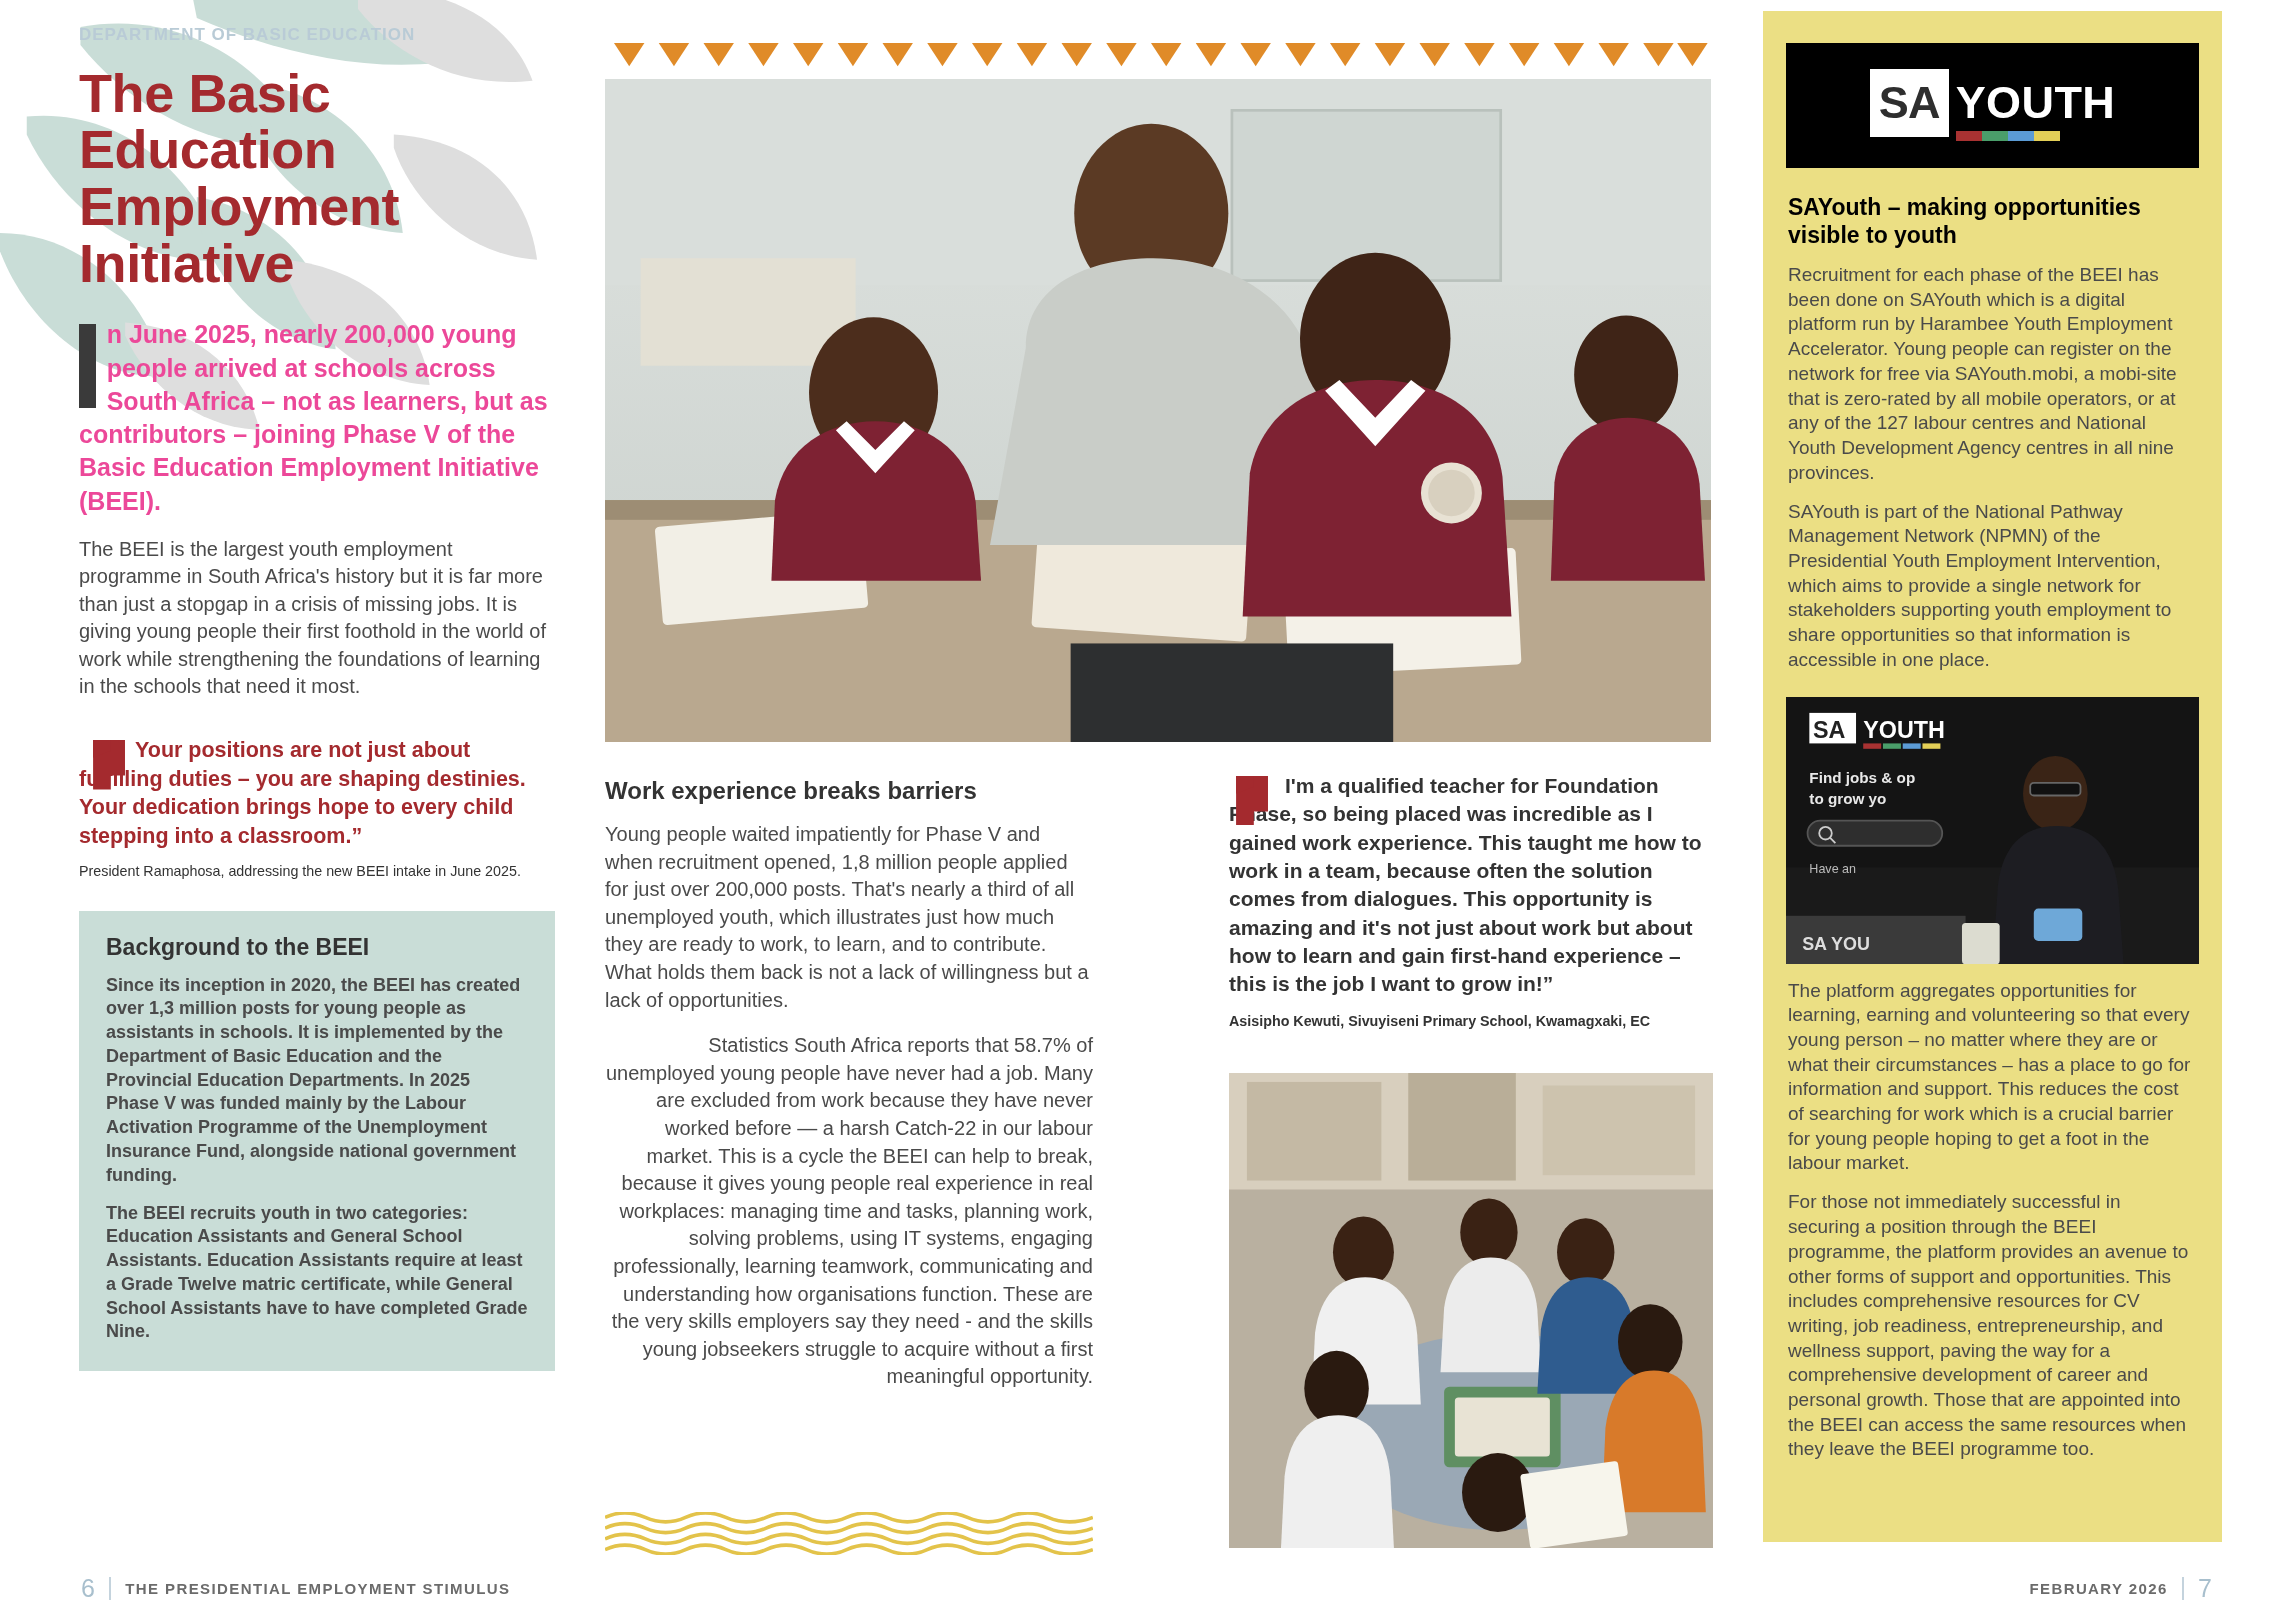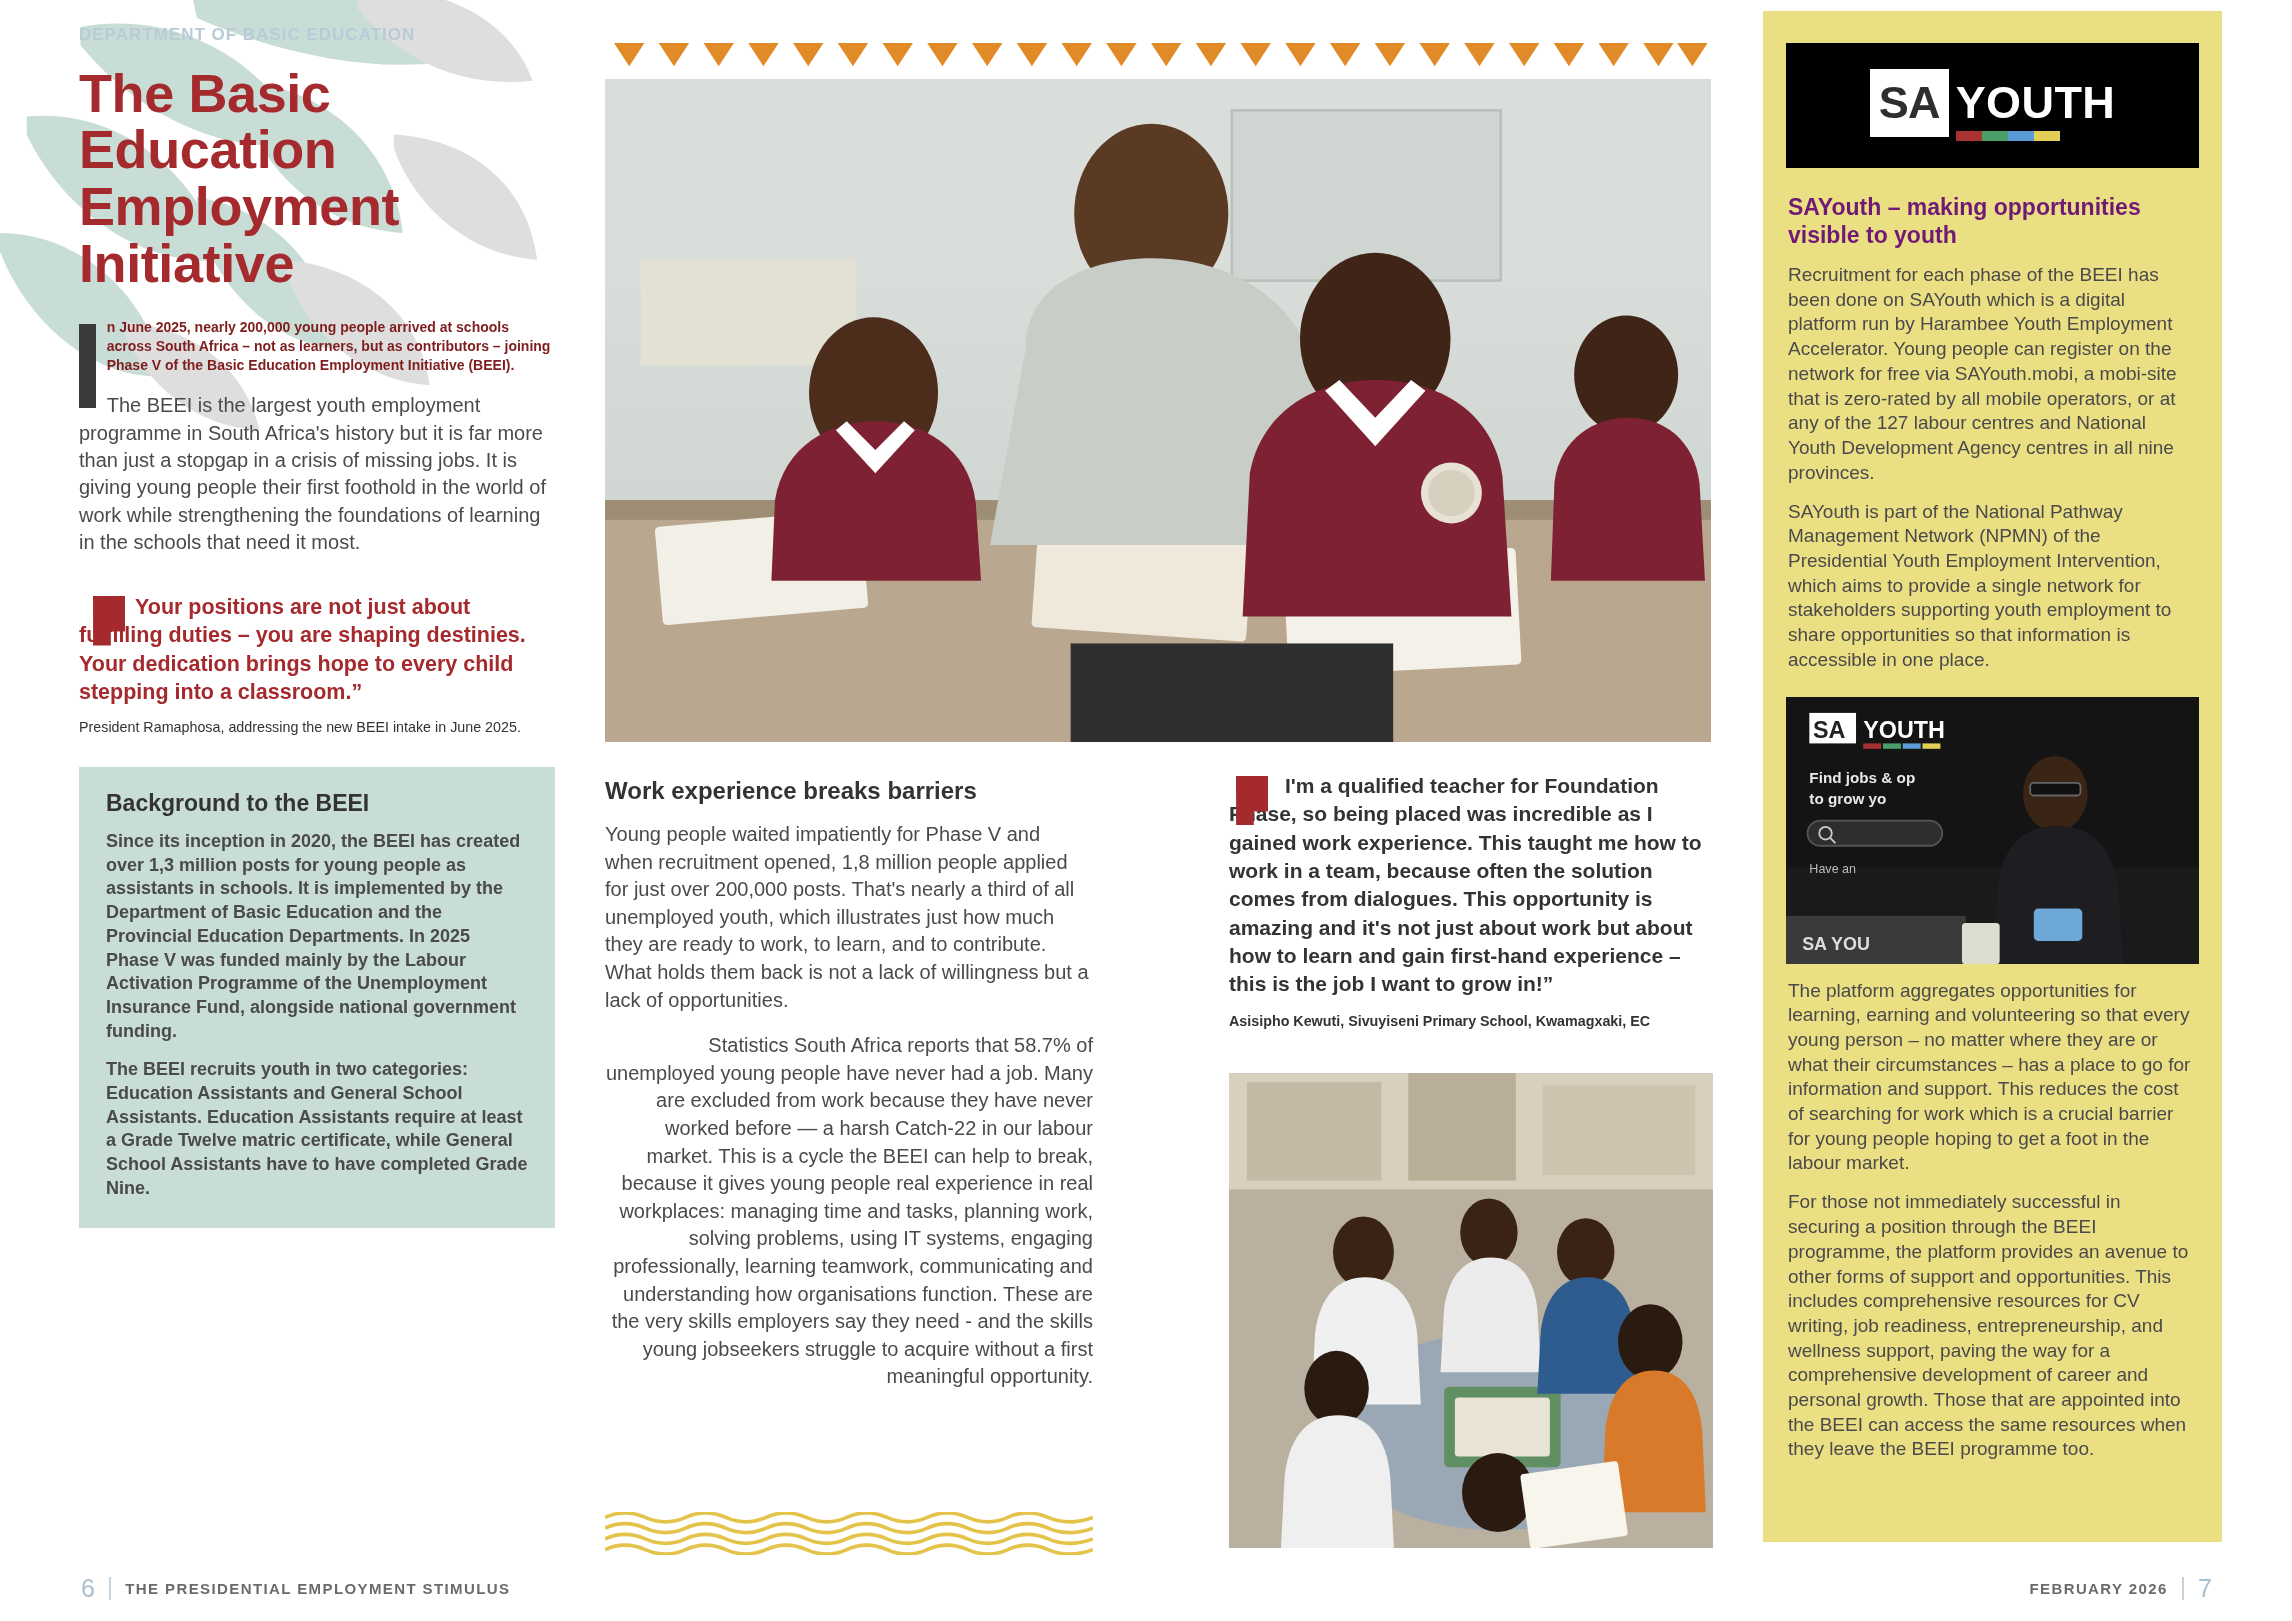--- a/index.html
+++ b/index.html
@@ -28,21 +28,21 @@
   }
   .subtitle {
     margin-top: 19.7px;
     font-size: 40px; line-height: 1.18; font-weight: 400;
     color: #1c3f6e;
   }
 
   .lead {
     position: relative;
     margin-top: 27px;
-    font-size: 14px; line-height: 1.33; font-weight: 700; color: #7f1d1d;
+    font-size: 25px; line-height: 1.33; font-weight: 700; color: #ec4899;
   }
   .dropcap {
     float: left; width: 17px; height: 84px; background: #3a3a3a;
     margin: 5.4px 10.7px 0 0;
   }
   .body-p {
     margin-top: 18px;
     font-size: 20px; line-height: 1.37; color: #4a4a4a; font-weight: 400;
   }
 
@@ -129,21 +129,21 @@
   }
   .logo-right { margin-left: 7.2px; display: flex; flex-direction: column; }
   .logo-youth {
     color: #fff; font-weight: 700; font-size: 45px; line-height: 1;
     letter-spacing: 0.4px; padding-top: 10.7px;
   }
   .logo-bars { display: flex; height: 9.9px; margin-top: 6.3px; }
   .logo-bars i { display: block; width: 26px; height: 9.9px; }
 
   .sb-pad { padding: 0 25px; }
-  .sb-h { margin-top: 25px; font-size: 23px; line-height: 1.22; font-weight: 700; color: #701a75; }
+  .sb-h { margin-top: 25px; font-size: 23px; line-height: 1.22; font-weight: 700; color: #000000; }
   .sb-p { margin-top: 14.3px; font-size: 19px; line-height: 1.3; color: #4a4a4a; }
 
   .sb-photo { margin: 25px 23px 0 23px; height: 267px; overflow: hidden; }
   .sb-photo svg { width: 100%; height: 100%; display: block; }
 
   
   .footer-left {
     position: absolute; left: 81px; top: 1574px;
     display: flex; align-items: center; gap: 14.3px;
   }

